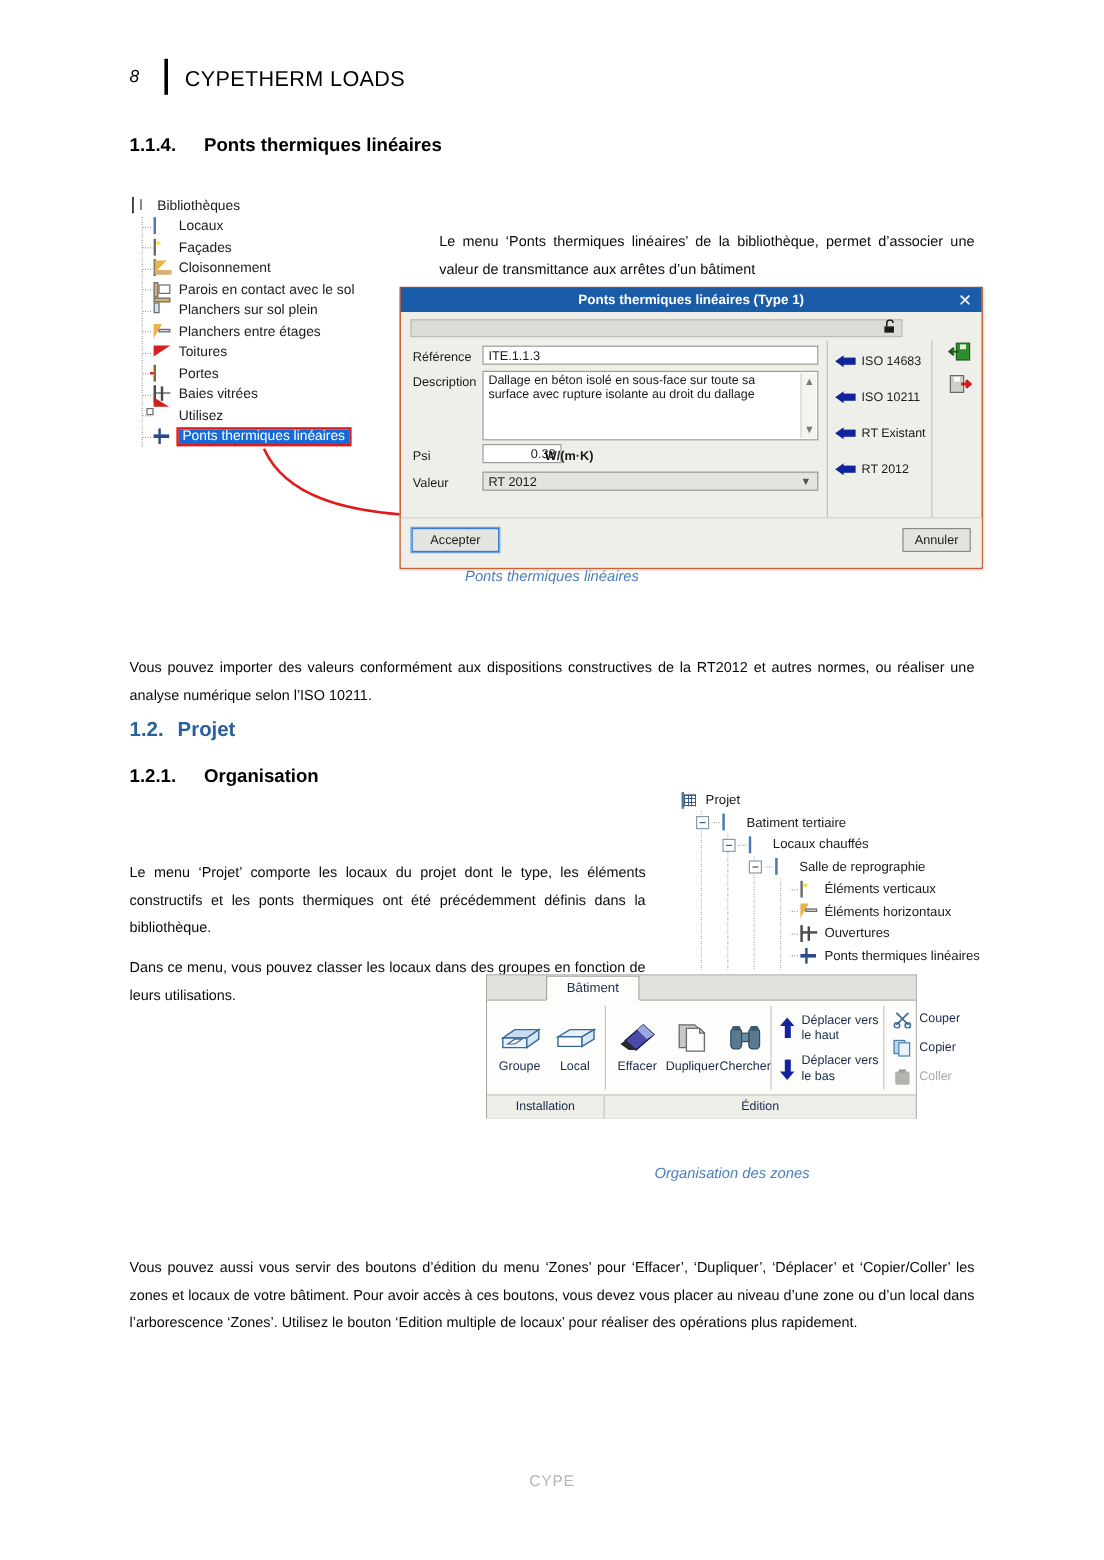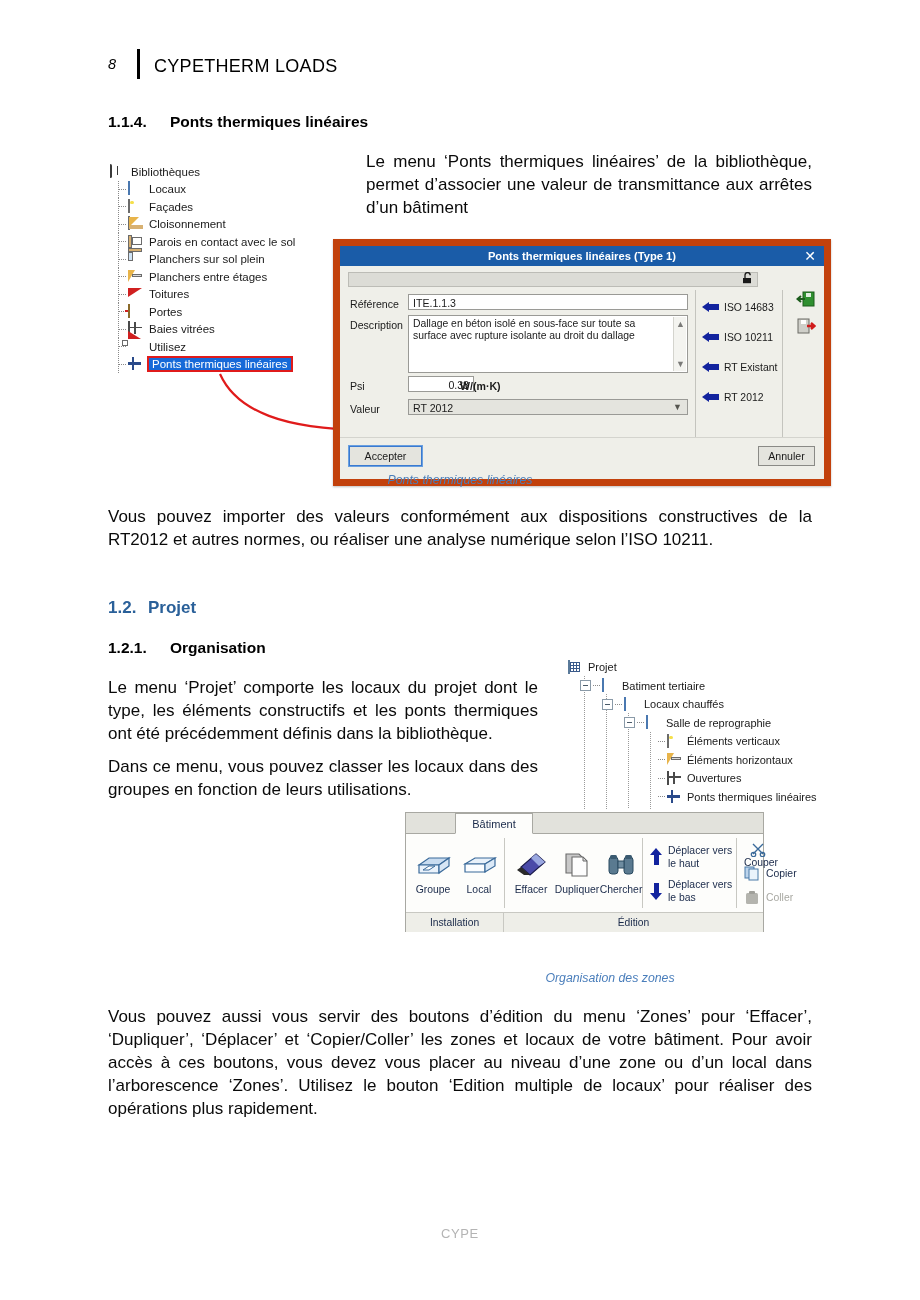--- a/index.html
+++ b/index.html
@@ -16,21 +16,21 @@
   .hdr-rule{position:absolute;left:29px;top:-3px;width:2.5px;height:30px;background:#000;}
   .hdr-title{position:absolute;left:46px;top:4px;font-size:18px;letter-spacing:.3px;}
 
   
   .h3{position:absolute;font-weight:bold;font-size:15.5px;color:#000;white-space:nowrap;}
   .h3 .num{display:inline-block;width:62px;}
   .h2{position:absolute;font-weight:bold;font-size:17px;color:#2a6099;white-space:nowrap;}
   .h2 .num{display:inline-block;width:40px;}
 
   
-  .p{position:absolute;font-size:17px;line-height:23px;text-align:justify;color:#0a0a0a;}
+  .p{position:absolute;font-size:12px;line-height:23px;text-align:justify;color:#0a0a0a;margin-top:40px;}
   .cap{position:absolute;font-size:12.3px;font-style:italic;color:#4a7ebb;text-align:center;}
 
   
   .libtree{position:absolute;left:110px;top:163px;width:240px;font-size:11.5px;color:#1a1a1a;}
   .tline{position:relative;height:17.5px;white-space:nowrap;display:flex;align-items:center;}
   .tdots{position:absolute;left:8px;top:0;width:1px;height:17.5px;
     background-image:linear-gradient(to bottom,#8a8a8a 1px,transparent 1px);
     background-size:1px 2px;}
   .tdash{position:absolute;left:9px;top:8px;width:8px;height:1px;
     background-image:linear-gradient(to right,#8a8a8a 1px,transparent 1px);
@@ -68,21 +68,21 @@
   .ic-baie:after{content:"";position:absolute;left:0;top:4.5px;width:13px;height:1.6px;background:#4a4a4a;}
   .ic-luc{width:14px;height:12px;position:relative;overflow:hidden;}
   .ic-luc:before{content:"";position:absolute;left:0;bottom:1px;width:0;height:0;border-left:13px solid #d02020;border-top:8px solid transparent;}
   .ic-luc:after{content:"";position:absolute;right:0;top:0;width:6px;height:6px;background:#fff;border:1px solid #6b6b6b;box-sizing:border-box;}
   .ic-ptl{width:13px;height:13px;position:relative;}
   .ic-ptl:before{content:"";position:absolute;left:3.5px;top:0;width:2.4px;height:13px;background:#2a4a8a;}
   .ic-ptl:after{content:"";position:absolute;left:0;top:5px;width:13px;height:2.4px;background:#2a4a8a;}
 
   
   .dlg{position:absolute;left:333px;top:239px;width:484px;height:233px;
-    background:#efefe9;border:7px solid #c2410c;box-shadow:0 1px 2px rgba(0,0,0,.25);font-size:10.8px;color:#1a1a1a;}
+    background:#efefe9;border:1px solid #c2410c;box-shadow:0 1px 2px rgba(0,0,0,.25);font-size:10.8px;color:#1a1a1a;}
   .dlg-tb{height:20px;background:#1a5ca8;color:#fff;display:flex;align-items:center;justify-content:center;position:relative;}
   .dlg-tb-title{font-weight:bold;font-size:11.2px;}
   .dlg-close{position:absolute;right:8px;top:2px;font-size:14px;line-height:16px;color:#fff;}
   .dlg-body{position:relative;height:191px;padding:0;}
   .grayband{position:absolute;left:8px;top:6px;right:66px;height:13px;background:#dcdcd6;border:1px solid #bcbcb6;}
   .lockico{position:absolute;right:70px;top:6px;width:13px;height:12px;}
   .fld-label{position:absolute;font-size:10.6px;color:#1a1a1a;}
   .fld-input{position:absolute;background:#fff;border:1px solid #9a9a96;box-sizing:border-box;
     font-size:10.6px;padding:2px 4px;color:#1a1a1a;}
   .fld-area{position:absolute;background:#fff;border:1px solid #9a9a96;box-sizing:border-box;
@@ -467,21 +467,21 @@
       <div class="rb-small" style="left:244px;top:10px;width:84px;">
         <span class="ar-up"></span>
         <span style="line-height:13px;">Déplacer vers le haut</span>
       </div>
 
       <div class="rb-small" style="left:244px;top:44px;width:84px;">
         <span class="ar-dn"></span>
         <span style="line-height:13px;">Déplacer vers le bas</span>
       </div>
 
-      <div class="rb-small" style="left:338px;top:8px;flex-direction:column;">
+      <div class="rb-small" style="left:338px;top:8px;">
         <span style="width:17px;height:15px;margin-right:5px;flex:0 0 auto;">
           <svg viewBox="0 0 17 15" width="17" height="15">
             <path d="M3 2 L13 12 M13 2 L3 12" stroke="#3a6a9a" stroke-width="1.4" fill="none"></path>
             <circle cx="3.5" cy="12.5" r="2.2" fill="none" stroke="#3a6a9a" stroke-width="1.3"></circle>
             <circle cx="12.5" cy="12.5" r="2.2" fill="none" stroke="#3a6a9a" stroke-width="1.3"></circle>
           </svg>
         </span>
         <span>Couper</span>
       </div>
 

